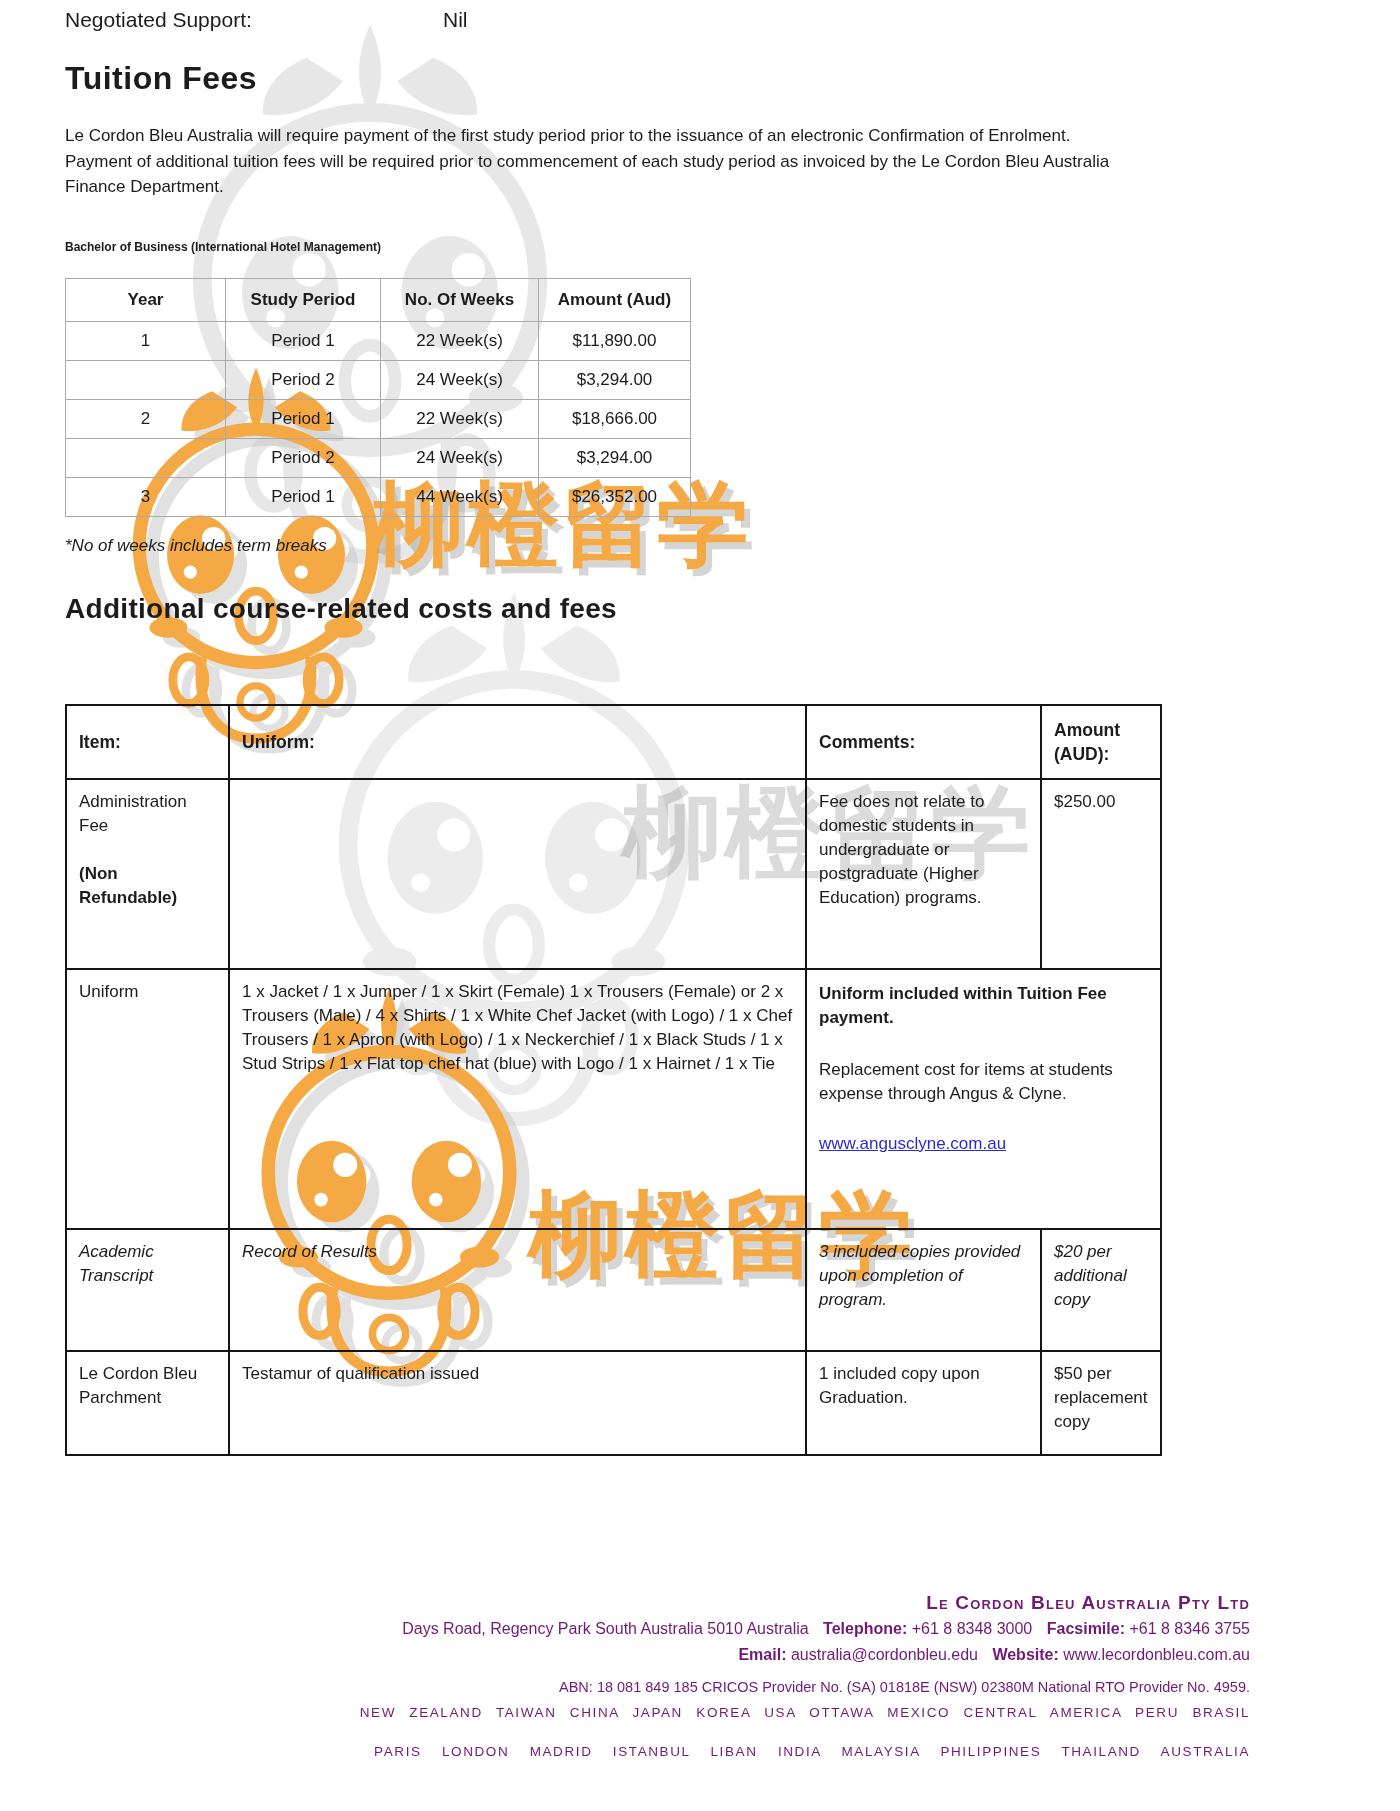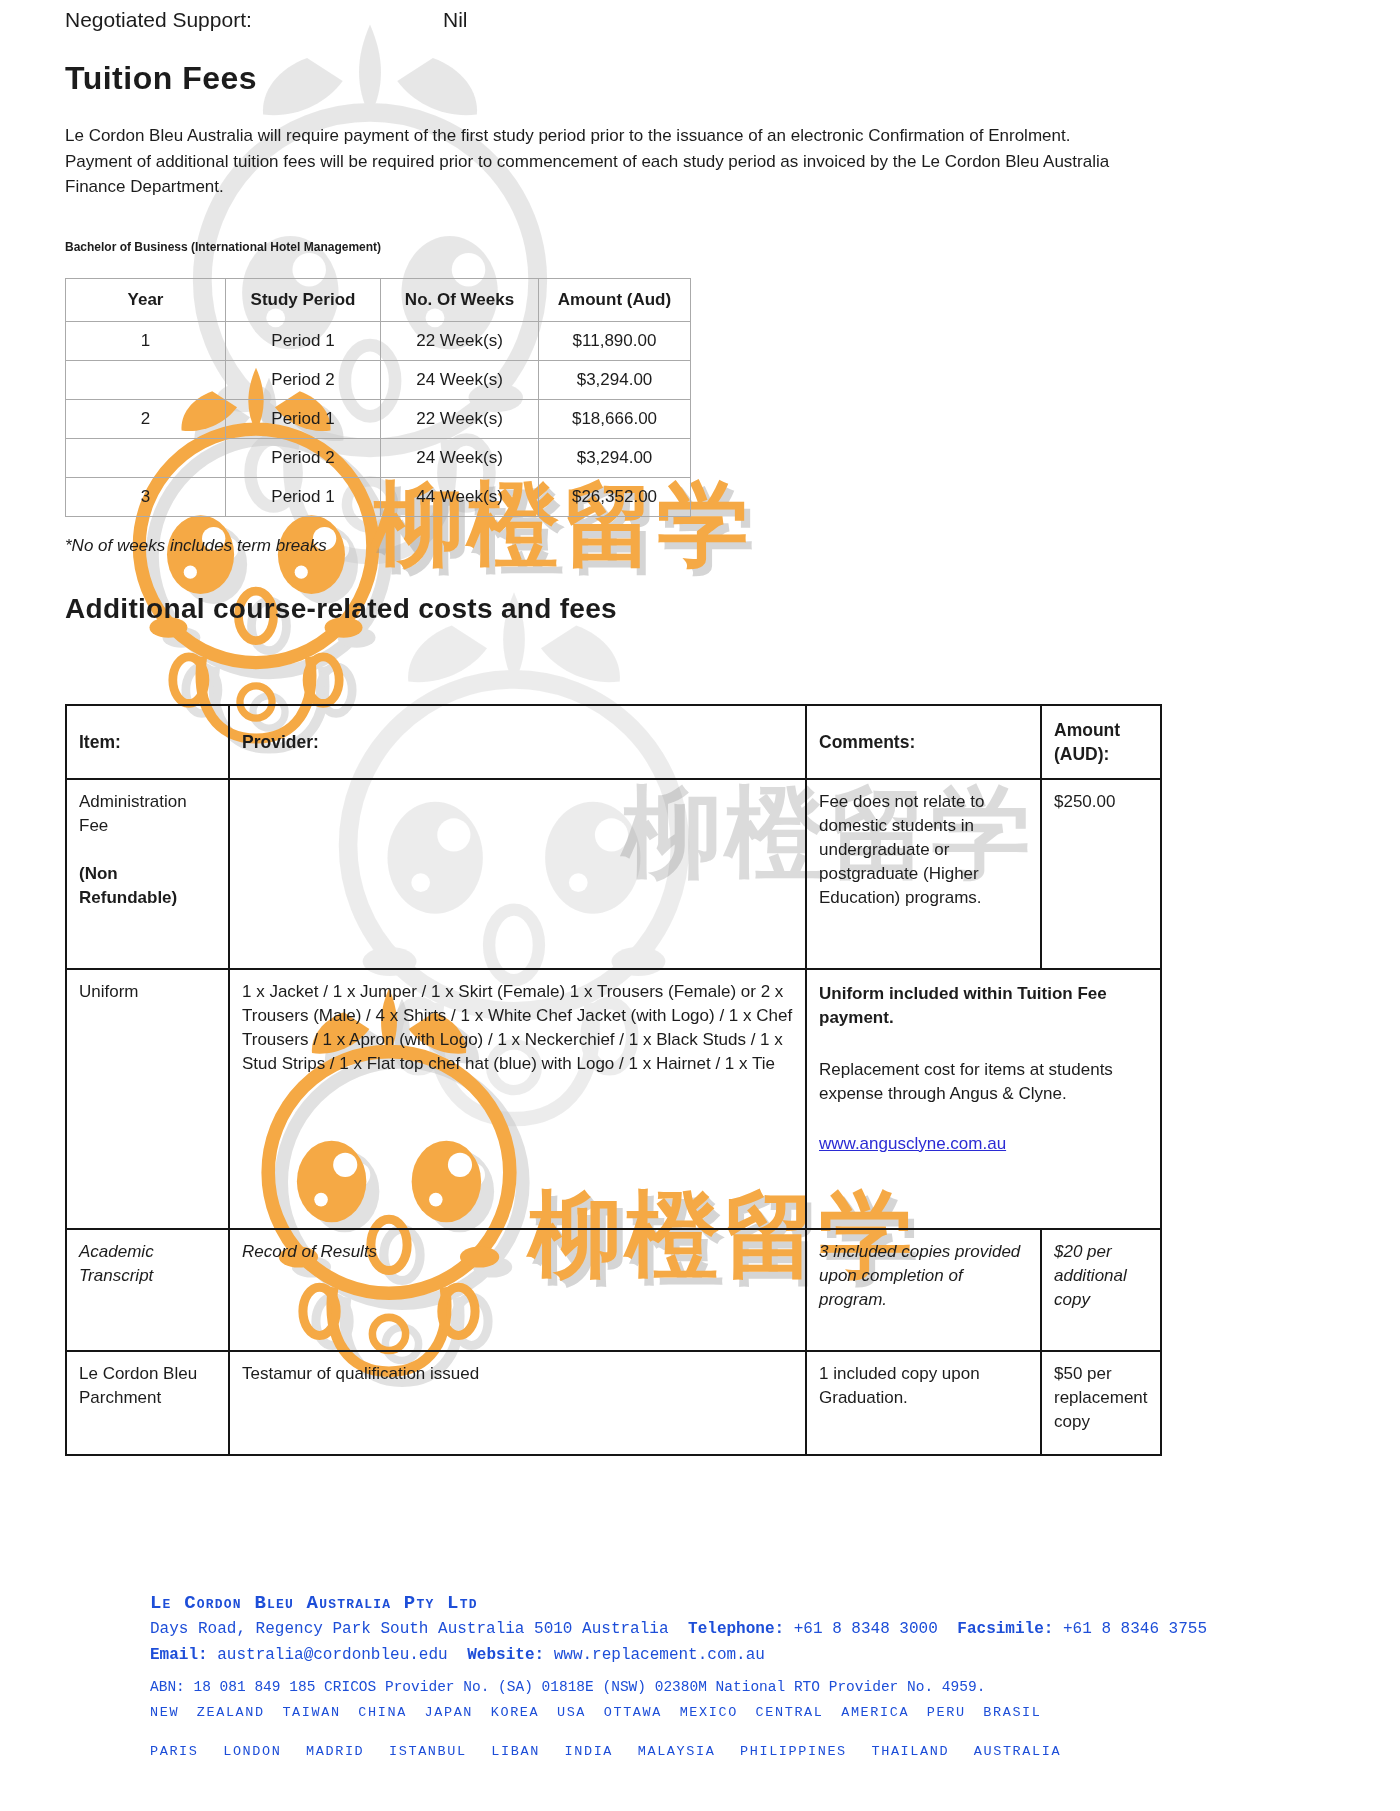--- a/index.html
+++ b/index.html
@@ -66,22 +66,22 @@
   tr.r-parchment td { height:82px; }
   td.v-mid { vertical-align:middle; }
   .cell-gap { height:24px; }
   .bold { font-weight:bold; }
   a.doc-link { color:#2b2bd4; text-decoration:underline; cursor:pointer; }
   .com-block { margin-top:2px; }
   .com-space { height:26px; }
 
   
   .footer {
-    margin-top:134px; width:1100px; margin-left:85px; text-align:left;
-    font-family:Liberation Mono, monospace; color:#1d4ed8;
+    margin-top:134px; width:1100px; margin-left:85px; text-align:right;
+    font-family:Liberation Sans, sans-serif; color:#701a75;
   }
   .ft-company { font-size:19px; font-weight:bold; font-variant:small-caps; letter-spacing:1.2px; line-height:26px; }
   .ft-line { font-size:16px; line-height:26px; }
   .ft-line b { font-weight:bold; }
   .ft-sep { display:inline-block; width:10px; }
   .ft-abn { font-size:14.5px; line-height:24px; margin-top:7px; }
   .ft-cities { font-size:13.5px; letter-spacing:1.6px; line-height:27px; margin-top:12px; word-spacing:15px; }
   .ft-cities.l2 { margin-top:0; word-spacing:8px; }
 </style>
 </head>
@@ -220,21 +220,21 @@
     <table class="t2">
       <colgroup>
           <col class="c2-item">
           <col class="c2-inc">
           <col class="c2-com">
           <col class="c2-amt">
         </colgroup>
       <thead>
         <tr>
             <th>Item:</th>
-            <th>Provider:</th>
+            <th>Uniform:</th>
             <th>Comments:</th>
             <th>Amount (AUD):</th>
           </tr>
       </thead>
       <tbody>
         <tr class="r-admin">
           <td>
             <div>Administration Fee</div>
             <div class="cell-gap"></div>
             <div class="bold">(Non Refundable)</div>
@@ -275,21 +275,21 @@
         <span>Days Road, Regency Park South Australia 5010 Australia</span><span class="ft-sep"></span>
         <b>Telephone:</b>
         <span>+61 8 8348 3000</span><span class="ft-sep"></span>
         <b>Facsimile:</b>
         <span>+61 8 8346 3755</span>
       </div>
       <div class="ft-line">
         <b>Email:</b>
         <span>australia@cordonbleu.edu</span><span class="ft-sep"></span>
         <b>Website:</b>
-        <span>www.replacement.com.au</span>
+        <span>www.lecordonbleu.com.au</span>
       </div>
       <div class="ft-abn">ABN: 18 081 849 185  CRICOS Provider No. (SA) 01818E (NSW) 02380M National RTO Provider No. 4959.</div>
       <div class="ft-cities l2">NEW ZEALAND TAIWAN CHINA JAPAN KOREA USA OTTAWA MEXICO CENTRAL AMERICA PERU BRASIL</div>
       <div class="ft-cities">PARIS LONDON MADRID ISTANBUL LIBAN INDIA MALAYSIA PHILIPPINES THAILAND AUSTRALIA</div>
     </div>
 
   </div>
 </div>
 
 </body></html>

